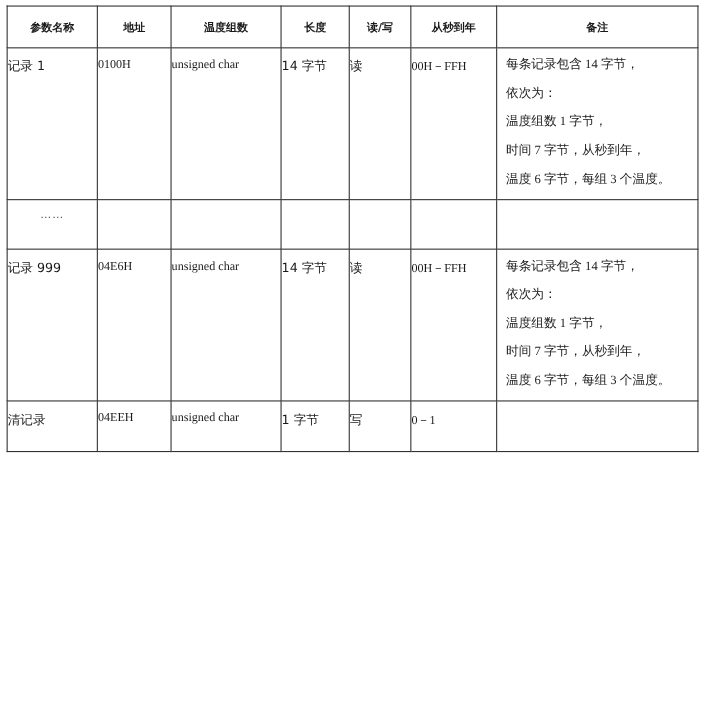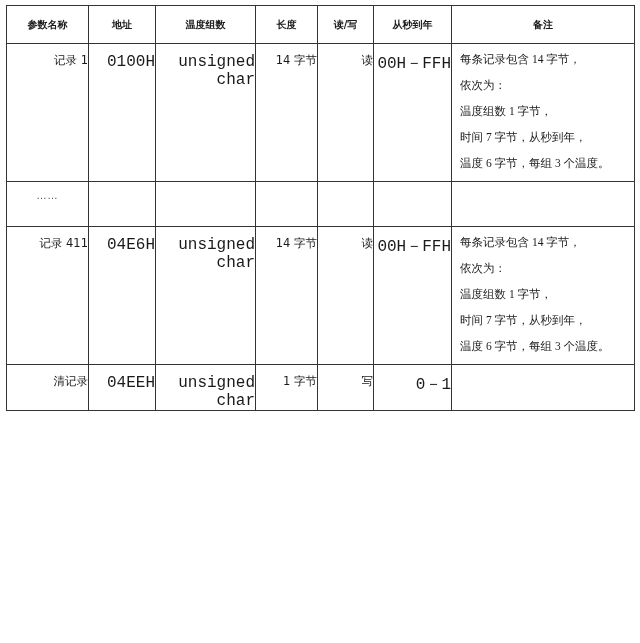--- a/index.html
+++ b/index.html
@@ -1,22 +1,22 @@
 <!DOCTYPE html>
 <html><head>
 <meta charset="utf-8">
 <style>
   html, body { margin: 0; padding: 0; background: #ffffff; }
   body { width: 640px; height: 643px; position: relative; overflow: hidden;
          font-family: "DejaVu Sans", "Liberation Sans", sans-serif; color: #1a1a1a; }
   table { position: absolute; left: 6px; top: 5px; border-collapse: collapse; table-layout: fixed; width: 628px; }
   td, th { border: 1.5px solid #333; vertical-align: top; padding: 0; font-size: 11.5px; }
   th { height: 37px; vertical-align: middle; text-align: center; font-weight: bold; font-size: 10px; }
-  td.c { text-align: right; padding-top: 9px; }
-  td.mono { font-family: Liberation Mono, monospace; font-size: 16px; }
+  td.c { text-align: left; padding-top: 9px; }
+  td.mono { font-family: Liberation Serif, serif; font-size: 11px; }
   td.note { padding: 7px 0 0 8px; text-align: left; }
   td.note div { height: 26px; line-height: 16px; white-space: nowrap; font-family: Liberation Serif, serif; }
   tr.rec td { height: 121px; }
   tr.ell td { height: 36px; }
   tr.last td { height: 36px; }
   td.ellipsis { text-align: center; vertical-align: top; padding-top: 8px; font-size: 10px; letter-spacing: 1px; color: #555; }
 </style>
 </head>
 <body>
 
@@ -63,21 +63,21 @@
     <td></td>
     <td></td>
     <td></td>
     <td></td>
     <td></td>
     <td></td>
   </tr>
 
 
   <tr class="rec">
-    <td class="c">记录 411</td>
+    <td class="c">记录 999</td>
     <td class="c mono">04E6H</td>
     <td class="c mono">unsigned char</td>
     <td class="c">14 字节</td>
     <td class="c">读</td>
     <td class="c mono">00H－FFH</td>
     <td class="note">
       <div>每条记录包含 14 字节，</div>
       <div>依次为：</div>
       <div>温度组数 1 字节，</div>
       <div>时间 7 字节，从秒到年，</div>

